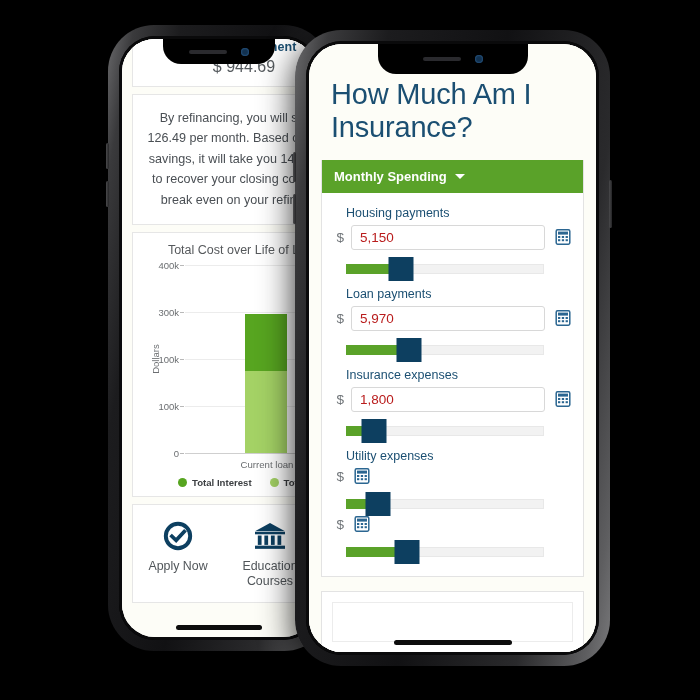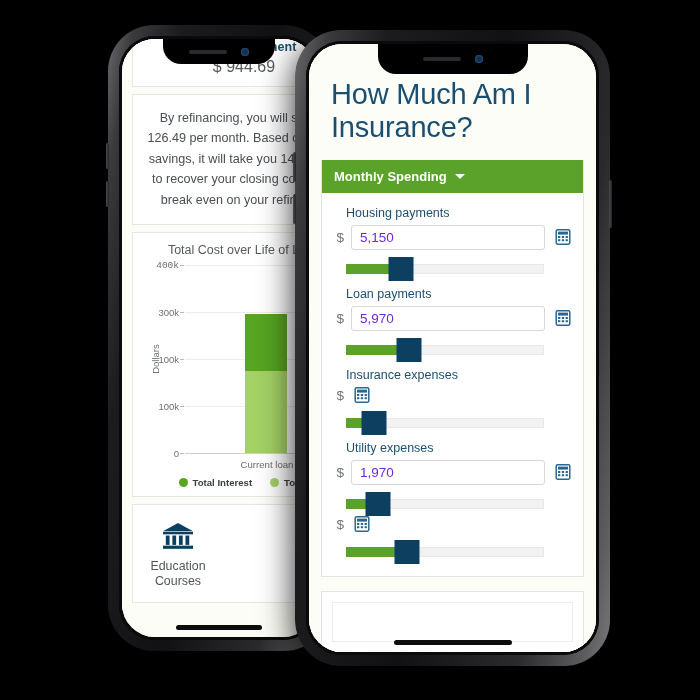--- a/index.html
+++ b/index.html
@@ -209,21 +209,21 @@
   .xtick {
     text-align: center;
     font-size: 9.6px;
     color: #6b6e71;
     margin-top: 5px;
     margin-left: 46px;
   }
   .legend {
     display: flex;
     gap: 18px;
-    justify-content: center;
+    justify-content: flex-end;
     align-items: center;
     margin-top: 7px;
     margin-left: 40px;
     white-space: nowrap;
   }
   .legend-item {
     display: flex;
     align-items: center;
     gap: 5px;
     font-size: 9.6px;
@@ -328,21 +328,21 @@
     width: 10px;
     text-align: right;
     flex: 0 0 auto;
   }
   .txt-input {
     flex: 1 1 auto;
     height: 25px;
     border: 1px solid #d8d8d8;
     border-radius: 3px;
     background: #fff;
-    color: #6d28d9;
+    color: #b91c1c;
     font-size: 13.5px;
     padding: 0 8px;
     box-sizing: border-box;
     font-family: "Liberation Sans", sans-serif;
     outline: none;
     min-width: 0;
   }
   .calc-btn {
     flex: 0 0 auto;
     width: 17px;
@@ -436,40 +436,49 @@
                   <div class="ytickmark" style="top: 75%;"></div>
                   <div class="ytick" style="top: 75%;">100k</div>
                   <div class="gridline" style="top: 50%;"></div>
                   <div class="ytickmark" style="top: 50%;"></div>
                   <div class="ytick" style="top: 50%;">100k</div>
                   <div class="gridline" style="top: 25%;"></div>
                   <div class="ytickmark" style="top: 25%;"></div>
                   <div class="ytick" style="top: 25%;">300k</div>
                   <div class="gridline" style="top: 0%;"></div>
                   <div class="ytickmark" style="top: 0%;"></div>
-                  <div class="ytick" style="top: 0%; font-family: Liberation Mono, monospace;">400k</div>
+                  <div class="ytick" style="top: 0%;">400k</div>
                   <div class="bar-wrap" style="left: 50%; transform: translateX(-50%); width: 42px; height: 74%;">
                     <div style="background: rgb(164, 210, 101); height: 59.1216%;"></div>
                     <div style="background: rgb(87, 165, 32); height: 40.8784%;"></div>
                   </div>
                 </div>
               <div class="xtick">Current loan</div>
               <div class="legend" id="chart-legend">
                   <div class="legend-item">
                     <span class="legend-dot" style="background: rgb(87, 165, 32);"></span>
                     <span>Total Interest</span>
                   </div>
                   <div class="legend-item">
                     <span class="legend-dot" style="background: rgb(164, 210, 101);"></span>
                     <span>Total Principal</span>
                   </div>
                 </div>
             </div>
 
             <div class="card actions-card">
+              <div class="action">
+                <div class="action-icon">
+                  <svg width="30" height="30" viewBox="0 0 32 32" aria-hidden="true">
+                    <circle cx="16" cy="16" r="13" fill="none" stroke="#0d3f60" stroke-width="4.2"></circle>
+                    <path d="M9.5 16.3 L14 20.6 L22.6 11.4" fill="none" stroke="#0d3f60" stroke-width="4" stroke-linecap="square" stroke-linejoin="miter"></path>
+                  </svg>
+                </div>
+                <div class="action-label">Apply Now</div>
+              </div>
               <div class="action">
                 <div class="action-icon">
                   <svg width="34" height="30" viewBox="0 0 36 32" aria-hidden="true">
                     <path d="M18 2 L34 11 L2 11 Z" fill="#0d3f60"></path>
                     <rect x="2" y="11.6" width="32" height="2.6" fill="#0d3f60"></rect>
                     <rect x="5" y="15.5" width="4" height="10" fill="#0d3f60"></rect>
                     <rect x="12" y="15.5" width="4" height="10" fill="#0d3f60"></rect>
                     <rect x="19" y="15.5" width="4" height="10" fill="#0d3f60"></rect>
                     <rect x="26" y="15.5" width="4" height="10" fill="#0d3f60"></rect>
                     <rect x="2" y="26.3" width="32" height="3.4" fill="#0d3f60"></rect>
@@ -547,77 +556,77 @@
                     </button>
                   </div>
                   <div class="slider">
                     <div class="slider-track"></div>
                     <div class="slider-fill" style="width: 32%;"></div>
                     <div class="slider-thumb" style="left: 32%;"></div>
                   </div>
                   <div class="field-label">Insurance expenses</div>
                   <div class="field-row">
                     <span class="dollar">$</span>
+                    <input class="txt-input" type="text" value="1,800" style="">
                     <button class="calc-btn">
                       <svg width="16" height="16" viewBox="0 0 16 16" aria-hidden="true">
       <rect x="1.2" y="0.8" width="13.6" height="14.4" rx="1.4" fill="none" stroke="#2b6691" stroke-width="1.5"></rect>
       <rect x="3" y="2.6" width="10" height="3" fill="#2b6691"></rect>
       <rect x="3" y="7" width="2.3" height="2" fill="#2b6691"></rect>
       <rect x="6.8" y="7" width="2.3" height="2" fill="#2b6691"></rect>
       <rect x="10.6" y="7" width="2.3" height="2" fill="#2b6691"></rect>
       <rect x="3" y="10.2" width="2.3" height="2" fill="#2b6691"></rect>
       <rect x="6.8" y="10.2" width="2.3" height="2" fill="#2b6691"></rect>
       <rect x="10.6" y="10.2" width="2.3" height="2" fill="#2b6691"></rect>
     </svg>
                     </button>
                   </div>
                   <div class="slider">
                     <div class="slider-track"></div>
                     <div class="slider-fill" style="width: 14%;"></div>
                     <div class="slider-thumb" style="left: 14%;"></div>
                   </div>
                   <div class="field-label">Utility expenses</div>
-                  <div class="field-row">
-                    <span class="dollar">$</span>
-                    <input class="txt-input" type="text" value="1,970" style="">
-                    <button class="calc-btn">
-                      <svg width="16" height="16" viewBox="0 0 16 16" aria-hidden="true">
-      <rect x="1.2" y="0.8" width="13.6" height="14.4" rx="1.4" fill="none" stroke="#2b6691" stroke-width="1.5"></rect>
-      <rect x="3" y="2.6" width="10" height="3" fill="#2b6691"></rect>
-      <rect x="3" y="7" width="2.3" height="2" fill="#2b6691"></rect>
-      <rect x="6.8" y="7" width="2.3" height="2" fill="#2b6691"></rect>
-      <rect x="10.6" y="7" width="2.3" height="2" fill="#2b6691"></rect>
-      <rect x="3" y="10.2" width="2.3" height="2" fill="#2b6691"></rect>
-      <rect x="6.8" y="10.2" width="2.3" height="2" fill="#2b6691"></rect>
-      <rect x="10.6" y="10.2" width="2.3" height="2" fill="#2b6691"></rect>
-    </svg>
-                    </button>
-                  </div>
-                  <div class="slider">
-                    <div class="slider-track"></div>
-                    <div class="slider-fill" style="width: 16%;"></div>
-                    <div class="slider-thumb" style="left: 16%;"></div>
-                  </div>
                   <div class="field-row">
                     <span class="dollar">$</span>
                     <button class="calc-btn">
                       <svg width="16" height="16" viewBox="0 0 16 16" aria-hidden="true">
       <rect x="1.2" y="0.8" width="13.6" height="14.4" rx="1.4" fill="none" stroke="#2b6691" stroke-width="1.5"></rect>
       <rect x="3" y="2.6" width="10" height="3" fill="#2b6691"></rect>
       <rect x="3" y="7" width="2.3" height="2" fill="#2b6691"></rect>
       <rect x="6.8" y="7" width="2.3" height="2" fill="#2b6691"></rect>
       <rect x="10.6" y="7" width="2.3" height="2" fill="#2b6691"></rect>
       <rect x="3" y="10.2" width="2.3" height="2" fill="#2b6691"></rect>
       <rect x="6.8" y="10.2" width="2.3" height="2" fill="#2b6691"></rect>
       <rect x="10.6" y="10.2" width="2.3" height="2" fill="#2b6691"></rect>
     </svg>
                     </button>
                   </div>
                   <div class="slider">
                     <div class="slider-track"></div>
+                    <div class="slider-fill" style="width: 16%;"></div>
+                    <div class="slider-thumb" style="left: 16%;"></div>
+                  </div>
+                  <div class="field-row">
+                    <span class="dollar">$</span>
+                    <button class="calc-btn">
+                      <svg width="16" height="16" viewBox="0 0 16 16" aria-hidden="true">
+      <rect x="1.2" y="0.8" width="13.6" height="14.4" rx="1.4" fill="none" stroke="#2b6691" stroke-width="1.5"></rect>
+      <rect x="3" y="2.6" width="10" height="3" fill="#2b6691"></rect>
+      <rect x="3" y="7" width="2.3" height="2" fill="#2b6691"></rect>
+      <rect x="6.8" y="7" width="2.3" height="2" fill="#2b6691"></rect>
+      <rect x="10.6" y="7" width="2.3" height="2" fill="#2b6691"></rect>
+      <rect x="3" y="10.2" width="2.3" height="2" fill="#2b6691"></rect>
+      <rect x="6.8" y="10.2" width="2.3" height="2" fill="#2b6691"></rect>
+      <rect x="10.6" y="10.2" width="2.3" height="2" fill="#2b6691"></rect>
+    </svg>
+                    </button>
+                  </div>
+                  <div class="slider">
+                    <div class="slider-track"></div>
                     <div class="slider-fill" style="width: 31%;"></div>
                     <div class="slider-thumb" style="left: 31%;"></div>
                   </div>
                 </div>
             </div>
 
             <div class="summary-panel">
               <div class="summary-inner">
                 
               </div>

